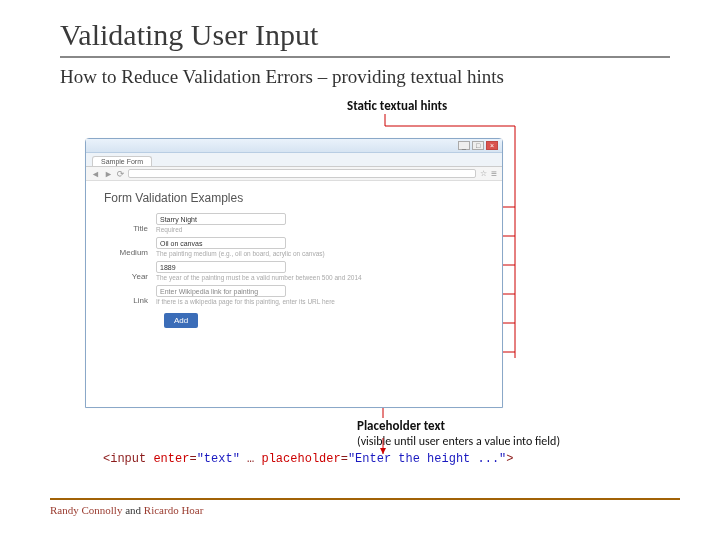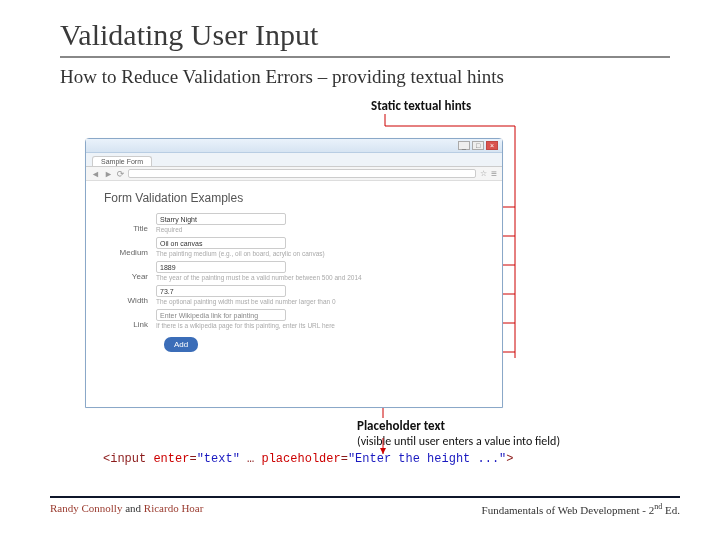--- a/index.html
+++ b/index.html
@@ -27,21 +27,21 @@
     width: 560px;
     margin: 0 auto;
   }
   .callout {
     position: absolute;
     font-family: Calibri, Arial, sans-serif;
     font-size: 13px;
     font-weight: 700;
     color: #111;
   }
-  .callout-top { top: 0; left: 286px; }
+  .callout-top { top: 0; left: 262px; }
   .callout-bottom1 { top: 320px; left: 272px; }
   .callout-bottom2 { top: 336px; left: 272px; font-weight: 400; font-size: 12px; }
 
   svg.connectors {
     position: absolute;
     left: 0; top: 0;
     width: 560px; height: 360px;
     pointer-events: none;
   }
   svg.connectors line { stroke: #cc0000; stroke-width: 1; }
@@ -99,37 +99,37 @@
     width: 130px; height: 12px;
     border: 1px solid #ccc; border-radius: 2px;
     font-size: 7px; color: #888; padding: 0 3px; line-height:12px;
     background:#fff;
   }
   .inp.filled { color: #333; }
   .hint { font-size: 6.5px; color: #aaa; margin-top: 1px; }
   .addbtn {
     display:inline-block; margin-left:60px; margin-top:4px;
     background:#3b6db8; color:#fff; font-size:8px;
-    padding: 3px 10px; border-radius:7px;
+    padding: 3px 10px; border-radius:2px;
   }
 
   .code-line {
     position: absolute;
     top: 354px; left: 18px;
     font-family: Consolas, 'Courier New', monospace;
     font-size: 12px;
   }
   .code-attr { color: #c00; }
   .code-val { color: #1a1ac0; }
   .code-punc { color: #8b1a1a; }
 
   .footer {
     position: absolute;
     left: 50px; right: 40px; bottom: 24px;
-    border-top: 2px solid #0f172a;
+    border-top: 2px solid #a16207;
     padding-top: 4px;
     display: flex; justify-content: space-between;
     font-size: 11px; color: #333;
   }
   .footer .author { color: #9a3b2f; }
   .footer .ord { font-size: 8px; vertical-align: super; }
 </style>
 </head>
 <body>
 
@@ -210,27 +210,20 @@
               </div>
             </div>
             <div class="row">
               <div class="lab">Year</div>
               <div class="fld">
                 <div class="inp filled">1889</div>
                 <div class="hint">The year of the painting must be a valid number between 500 and 2014</div>
               </div>
             </div>
             <div class="row">
-              <div class="lab">Width</div>
-              <div class="fld">
-                <div class="inp filled">73.7</div>
-                <div class="hint">The optional painting width must be valid number larger than 0</div>
-              </div>
-            </div>
-            <div class="row">
               <div class="lab">Link</div>
               <div class="fld">
                 <div class="inp">Enter Wikipedia link for painting</div>
                 <div class="hint">If there is a wikipedia page for this painting, enter its URL here</div>
               </div>
             </div>
           </div>
         <span class="addbtn">Add</span>
       </div>
     </div>
@@ -243,16 +236,13 @@
       <span class="code-attr">placeholder</span><span class="code-punc">=</span><span class="code-val">"Enter the height ..."</span><span class="code-punc">&gt;</span>
     </div>
 
   </div>
 </div>
 
 <div class="footer">
   <span>
     <span class="author">Randy Connolly</span><span> and </span><span class="author">Ricardo Hoar</span>
   </span>
-  <span>
-    <span>Fundamentals of Web Development - 2</span><span class="ord">nd</span><span> Ed.</span>
-  </span>
 </div>
 
 </body></html>

